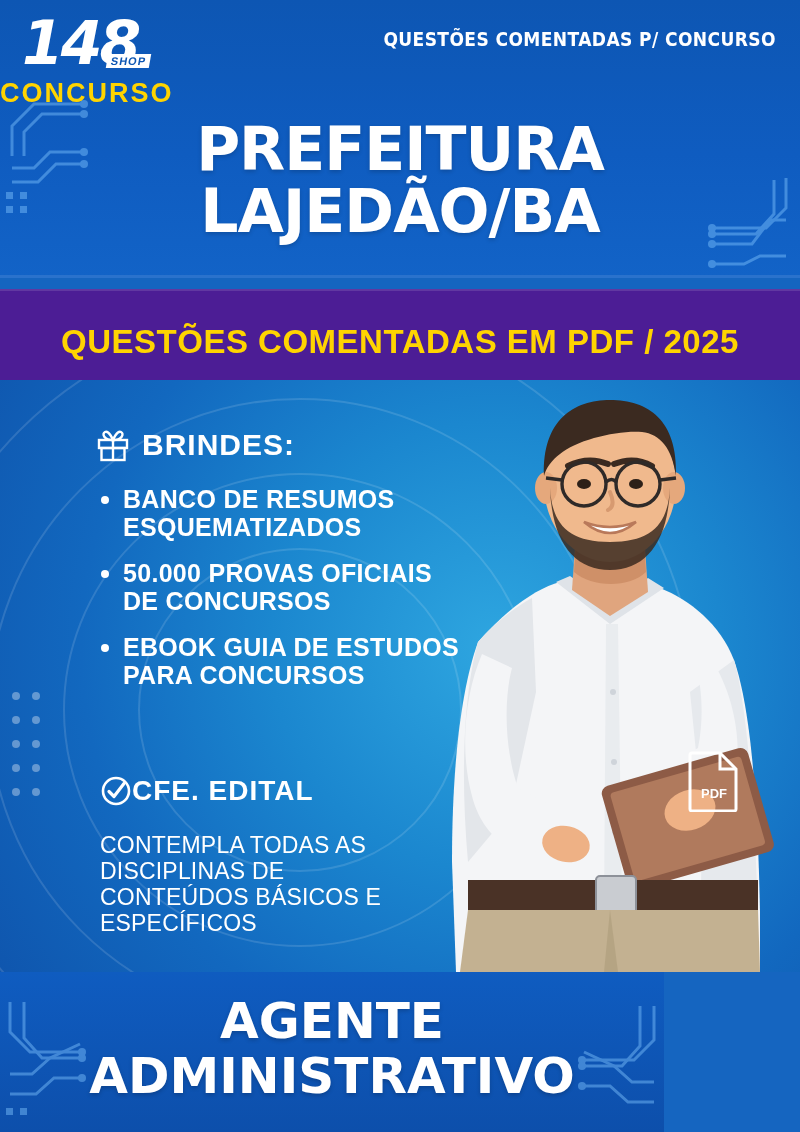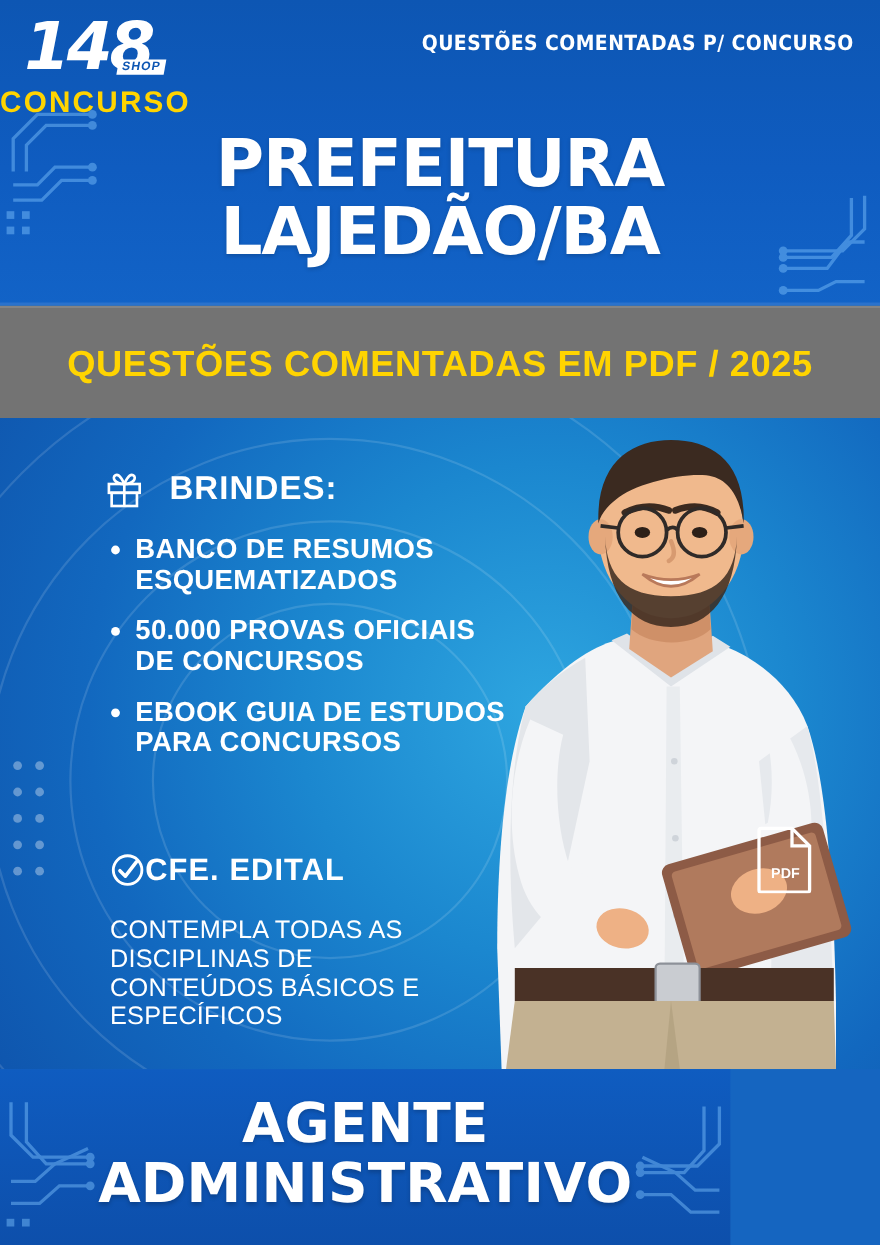--- a/index.html
+++ b/index.html
@@ -96,24 +96,24 @@
     font-weight: 800;
     letter-spacing: -1px;
     text-transform: uppercase;
     font-family: "DejaVu Sans", sans-serif;
     text-shadow: 0 2px 4px rgba(0,0,0,0.18);
   }
 
   
   .sub-band {
     position: absolute;
-    left: 0; top: 278px;
+    left: 0; top: 289px;
     width: 800px;
     height: 102px;
-    background: #737373;
+    background: #4c1d95;
     display: flex;
     align-items: center;
     justify-content: center;
     border-top: 2px solid rgba(255,255,255,0.12);
     border-bottom: 2px solid rgba(255,255,255,0.12);
   }
   .sub-band .txt {
     color: #ffd400;
     font-size: 33px;
     font-weight: 800;
@@ -145,21 +145,21 @@
   .r1 { width: 320px; height: 320px; }
   .r2 { width: 470px; height: 470px; }
   .r3 { width: 620px; height: 620px; }
   .r4 { width: 790px; height: 790px; }
 
   .brindes-head {
     position: absolute;
     left: 96px; top: 48px;
     display: flex;
     align-items: center;
-    gap: 24px;
+    gap: 12px;
   }
   .brindes-head .label {
     color: #ffffff;
     font-size: 30px;
     font-weight: 800;
     letter-spacing: 1px;
     text-transform: uppercase;
   }
 
   ul.bullets {

